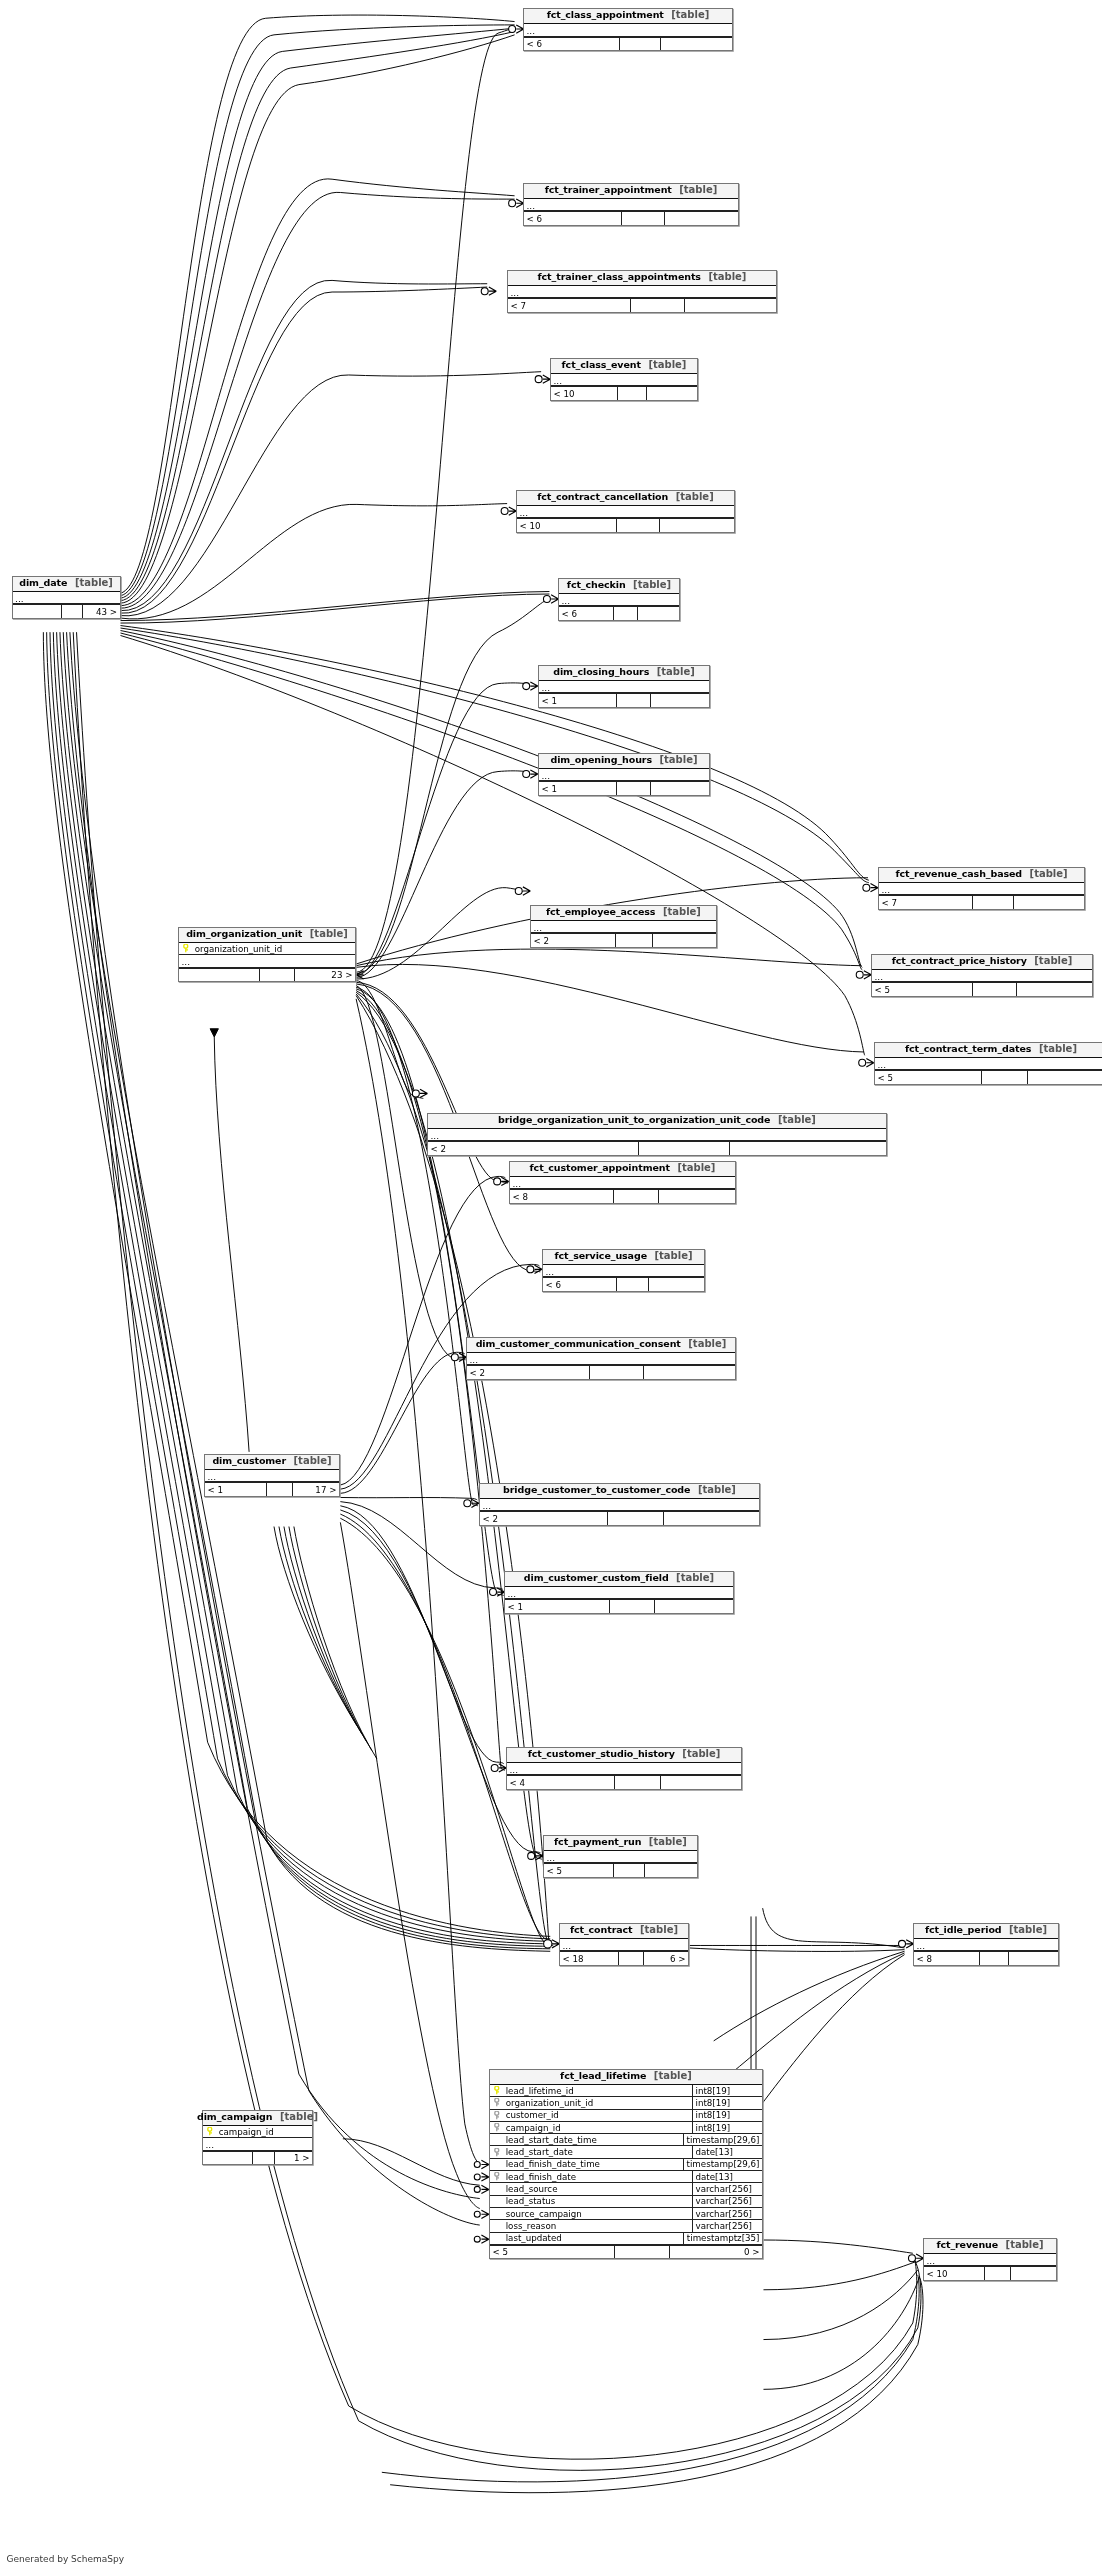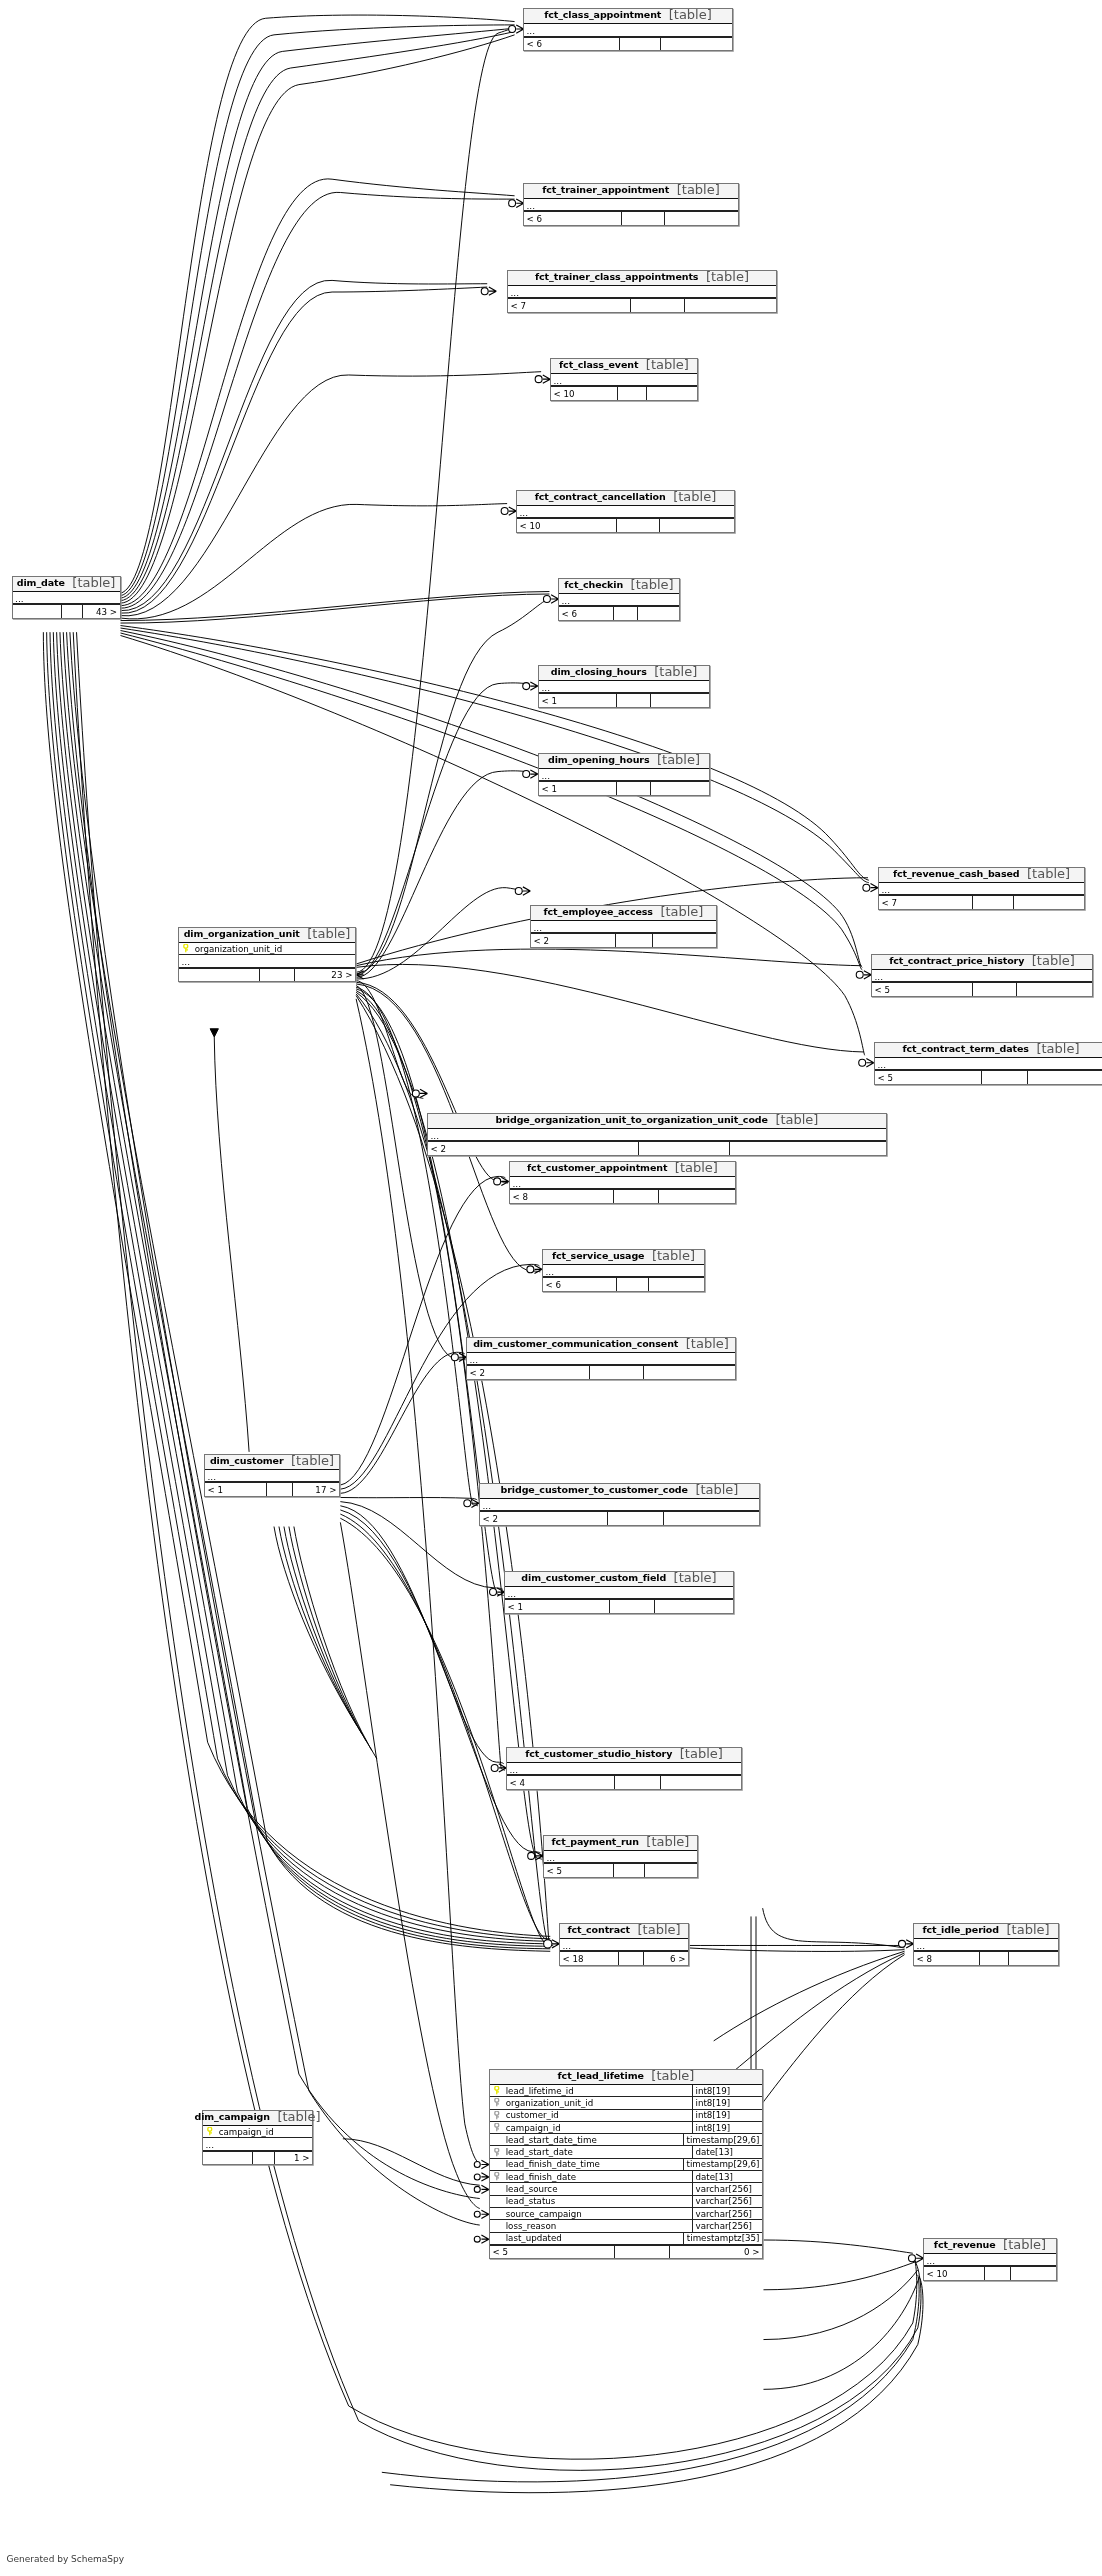--- a/index.html
+++ b/index.html
@@ -41,24 +41,24 @@
     align-items: flex-end;
     justify-content: flex-start;
   }
   .node-title .tname {
     font-weight: bold;
     font-size: 9.5px;
     color: #000;
     letter-spacing: -0.1px;
   }
   .node-title .tkind {
-    font-size: 13px;
+    font-size: 10px;
     color: #555;
     margin-left: 7.5px;
-    font-weight: normal;
+    font-weight: bold;
   }
   .node-title.center { justify-content: center; }
 
   .col-row {
     display: flex;
     align-items: stretch;
     border-bottom: 0.8px solid #222;
     height: 12.3px;
     font-size: 8.7px;
     color: #000;

